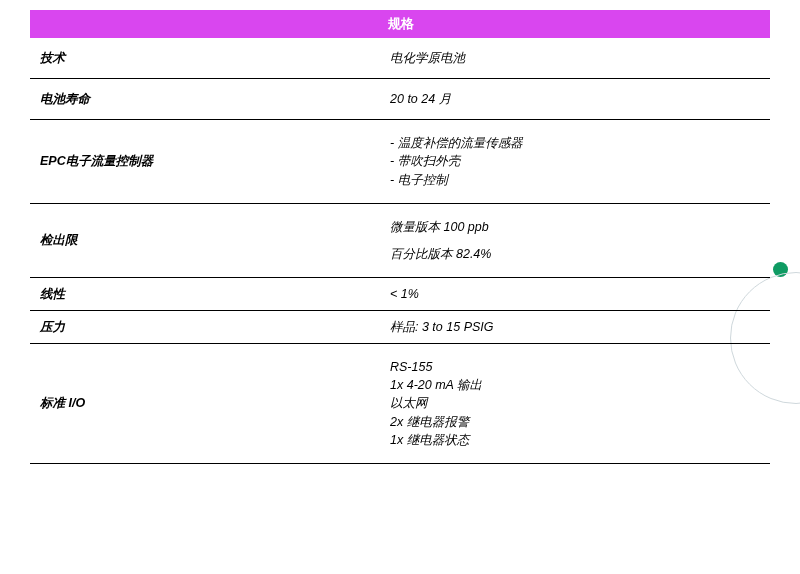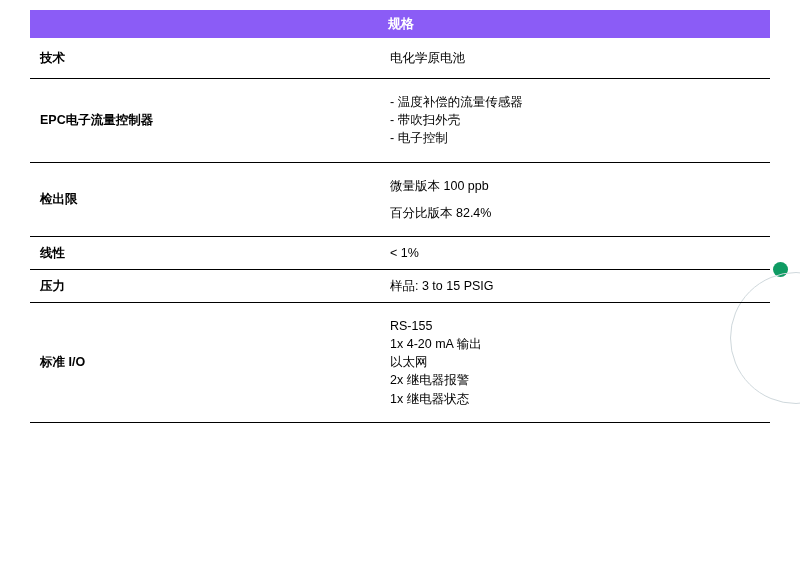--- a/index.html
+++ b/index.html
@@ -50,39 +50,40 @@
     top: 10px;
     width: 740px;
     border-collapse: collapse;
     table-layout: fixed;
   }
 
   table.spec col.c1 { width: 350px; }
   table.spec col.c2 { width: 390px; }
 
   thead th {
-    background: #8b5cf6;
+    background: #d946ef;
     color: #ffffff;
     font-size: 13px;
     font-weight: bold;
     text-align: left;
     padding: 5px 8px 5px 8px;
     height: 18px;
     vertical-align: middle;
   }
   thead th.blank {
     
   }
 
   tbody td {
     font-size: 12.5px;
     vertical-align: middle;
     border-bottom: 1px solid #000000;
     padding: 7px 8px 7px 10px;
     line-height: 1.45;
+    font-style: italic;
   }
   tbody td.label {
     font-weight: bold;
     border-bottom: 1px solid #000000;
   }
   tbody td.value {
     font-weight: normal;
   }
   tbody tr.tall td { padding-top: 11px; padding-bottom: 11px; }
   tbody tr.xtall td { padding-top: 14px; padding-bottom: 14px; }
@@ -111,20 +112,26 @@
     </thead>
     <tbody>
 
       <tr class="tall">
         <td class="label">技术</td>
         <td class="value">
           <span class="line">电化学原电池</span>
         </td>
       </tr>
 
+      <tr class="tall">
+        <td class="label">电池寿命</td>
+        <td class="value">
+          <span class="line">20 to 24 月</span>
+        </td>
+      </tr>
 
       <tr class="xtall">
         <td class="label">EPC电子流量控制器</td>
         <td class="value">
           <span class="line">- 温度补偿的流量传感器</span>
           <span class="line">- 带吹扫外壳</span>
           <span class="line">- 电子控制</span>
         </td>
       </tr>
 

